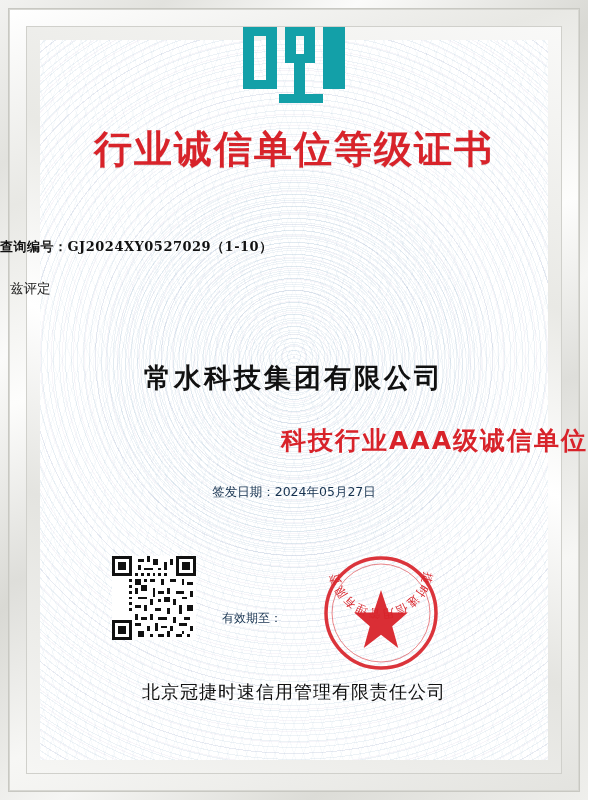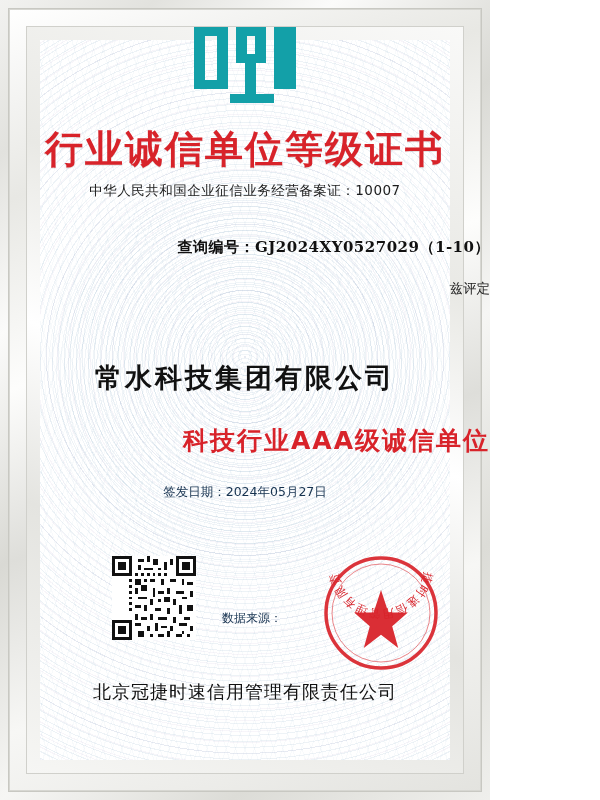--- a/index.html
+++ b/index.html
@@ -2,21 +2,21 @@
 <html><head>
 <meta charset="utf-8">
 <style>
   html,body{margin:0;padding:0;}
   body{
     width:600px;height:800px;overflow:hidden;
     font-family:"Liberation Sans","DejaVu Sans",sans-serif;
     background:#ffffff;
   }
   .certificate{
-    position:relative;width:490px;height:800px;box-sizing:border-box;
+    position:relative;width:588px;height:800px;box-sizing:border-box;
     background:
       linear-gradient(135deg,#f2f2f0 0%,#e2e2de 12%,#fbfbfa 26%,#d9d9d4 44%,#f6f6f4 62%,#dcdcd7 80%,#efefec 100%);
     padding:32px;
   }
   
   .frame-outer{
     position:absolute;inset:8px;
     border:1px solid #c8c8c2;
     background:linear-gradient(160deg,#ffffff 0%,#e8e8e4 20%,#fdfdfc 40%,#dededa 58%,#f7f7f5 76%,#e3e3df 100%);
     box-shadow:0 0 0 1px #d7d7d2 inset;
@@ -68,27 +68,27 @@
     color:#d8232a;
     text-shadow:0 1px 0 rgba(0,0,0,0.10);
   }
   .subtitle{
     position:absolute;left:0;right:0;top:182px;
     text-align:center;font-size:13.5px;color:#1b1b1b;letter-spacing:0.5px;
     font-family:"DejaVu Sans","Liberation Sans",sans-serif;
   }
   .query-no{
     position:absolute;left:0;right:0;top:238px;
-    text-align:right;font-size:15px;color:#111;font-weight:bold;
+    text-align:left;font-size:13px;color:#111;font-weight:bold;
     font-family:"DejaVu Serif","Liberation Serif",serif;
     letter-spacing:0.5px;
   }
   .award-intro{
     position:absolute;left:10px;right:0;top:280px;
-    text-align:right;font-size:13.5px;color:#1b1b1b;
+    text-align:left;font-size:13.5px;color:#1b1b1b;
     font-family:"DejaVu Sans","Liberation Sans",sans-serif;
   }
   .company{
     position:absolute;left:0;right:0;top:316px;
     text-align:center;font-size:27px;color:#111;font-weight:bold;
     letter-spacing:3px;
     font-family:"DejaVu Serif","Liberation Serif",serif;
     margin-top:44px;
   }
   .grade{
@@ -158,21 +158,20 @@
           <rect x="55" y="31" width="11" height="49"></rect>
           <rect x="40" y="71" width="44" height="9"></rect>
           <rect x="84" y="4" width="11" height="62"></rect>
           <rect x="84" y="4" width="22" height="9"></rect>
           <rect x="95" y="4" width="11" height="62"></rect>
         </g>
       </svg>
     </div>
 
     <div class="title">行业诚信单位等级证书</div>
-    <div class="subtitle">中华人民共和国企业征信业务经营备案证：10007</div>
     <div class="query-no">查询编号：GJ2024XY0527029（1-10）</div>
     <div class="award-intro">兹评定</div>
     <div class="company">常水科技集团有限公司</div>
     <div class="grade">科技行业AAA级诚信单位</div>
 
     <div class="dates">
       <span>签发日期：2024年05月27日</span>
     </div>
 
 
@@ -263,21 +262,21 @@
             <rect x="13" y="27" width="1" height="1"></rect>
           <rect x="16" y="27" width="2" height="1"></rect>
             <rect x="19" y="26" width="1" height="2"></rect>
           <rect x="22" y="27" width="2" height="1"></rect>
             <rect x="26" y="27" width="1" height="1"></rect>
           <rect x="24" y="26" width="1" height="1"></rect>
         </g>
       </svg>
     </div>
 
-    <div class="source-label">数据来源：</div>
+    <div class="source-label">有效期至：</div>
 
     <div class="seal">
       <svg width="118" height="118" viewBox="0 0 118 118" aria-hidden="true">
         <defs>
           <path id="sealArc" d="M 59,106 m -44,0 a 44,44 0 1,1 88,0" transform="rotate(180 59 59)"></path>
         </defs>
         <circle cx="59" cy="59" r="55" fill="none" stroke="#d8232a" stroke-width="3.5" opacity="0.92"></circle>
         <circle cx="59" cy="59" r="49" fill="none" stroke="#d8232a" stroke-width="1" opacity="0.55"></circle>
         <g fill="#d8232a" opacity="0.95">
           <polygon points="59,36 66.4,58.4 85.9,58.4 70.2,72.2 76.2,94.1 59,80.8 41.8,94.1 47.8,72.2 32.1,58.4 51.6,58.4"></polygon>

